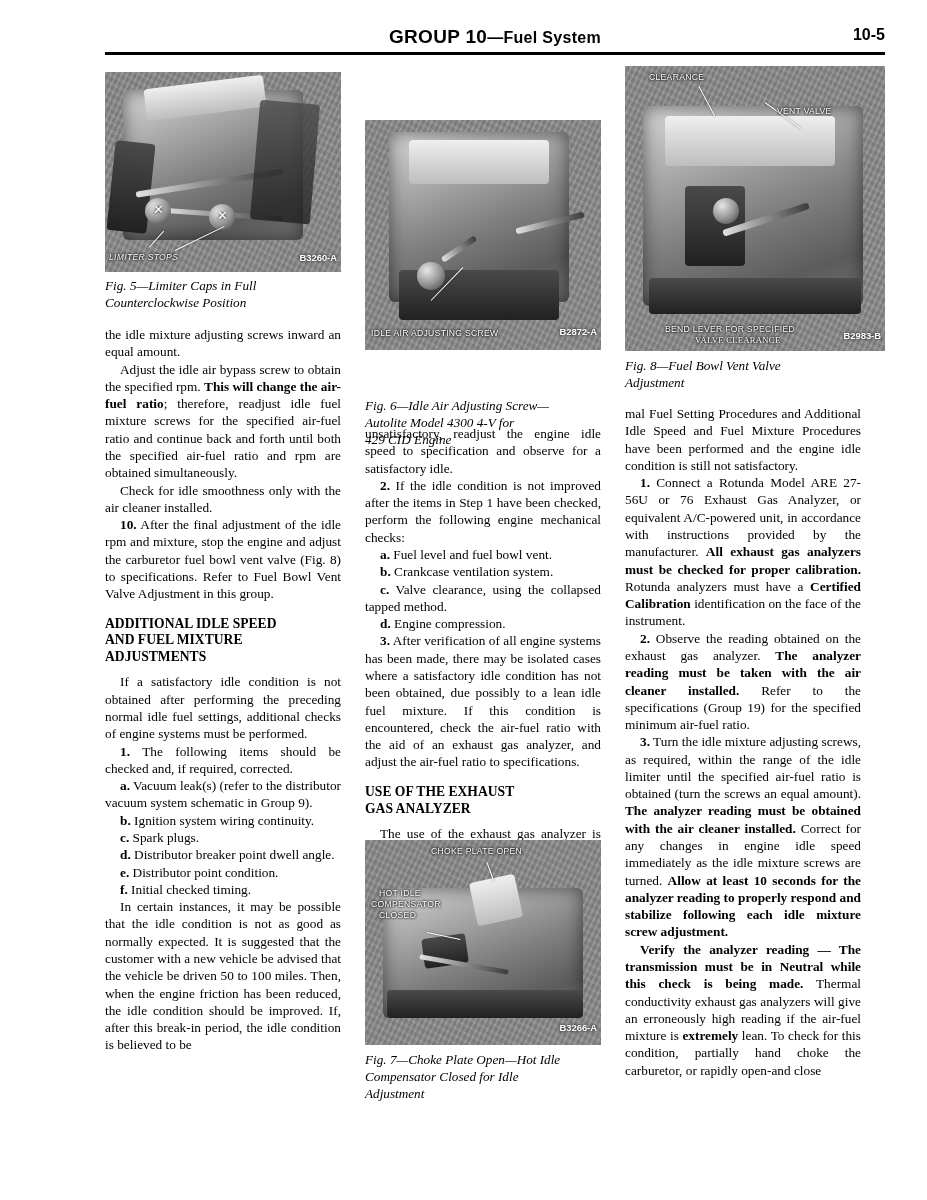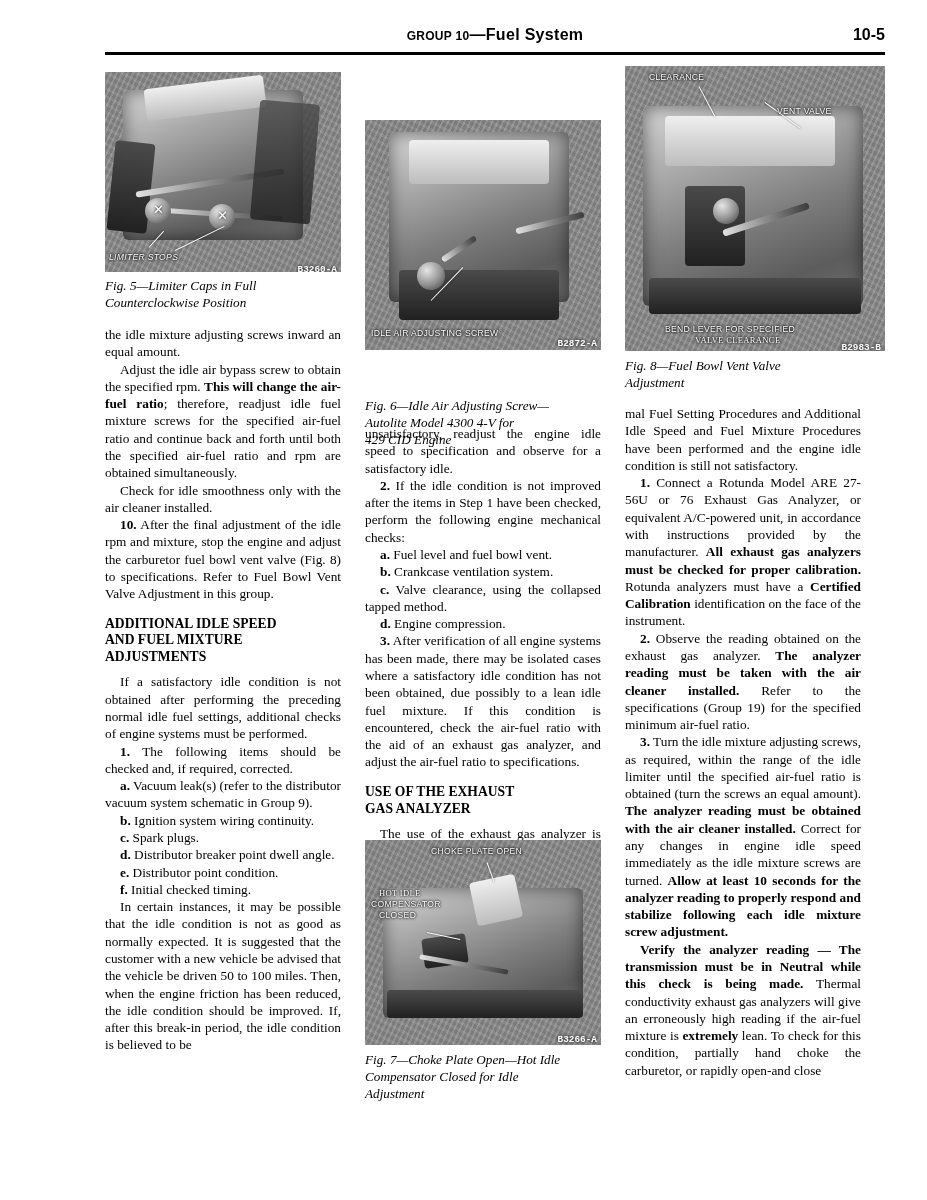--- a/index.html
+++ b/index.html
@@ -35,21 +35,21 @@
     left: 0;
     top: 0;
     width: 780px;
     text-align: center;
     font-family: "Liberation Sans", sans-serif;
     font-weight: bold;
     font-size: 16px;
     letter-spacing: 0.3px;
   }
   .header-title .grp {
-    font-size: 12px;
+    font-size: 19px;
   }
   .header-page {
     position: absolute;
     right: 0;
     top: 0;
     font-family: "Liberation Sans", sans-serif;
     font-weight: bold;
     font-size: 16px;
   }
   .header-rule {
@@ -144,27 +144,26 @@
     position: absolute;
     font-family: "Liberation Sans", sans-serif;
     font-size: 8.6px;
     letter-spacing: .3px;
     color: #fff;
     text-shadow: 0 0 3px #000, 0 0 2px #000;
     white-space: nowrap;
   }
   .photo-code {
     position: absolute;
-    font-family: Liberation Mono, monospace;
+    font-family: Liberation Sans, sans-serif;
     font-size: 9.4px;
     font-weight: bold;
     color: #fff;
     text-shadow: 0 0 3px #000;
     white-space: nowrap;
-    margin-top: 12px;
   }
   .leader {
     position: absolute;
     background: #fff;
     box-shadow: 0 0 2px rgba(0,0,0,.6);
     transform-origin: left center;
     height: 1px;
   }
   .xmark {
     position: absolute;
@@ -291,21 +290,21 @@
   <div class="photo" style="left:365px; top:840px; width:236px; height:205px;">
     <div class="grain"></div>
     <div class="body" style="left:18px; top:48px; width:200px; height:130px;"></div>
     <div class="hl" style="left:108px; top:38px; width:46px; height:44px; transform:rotate(-12deg);"></div>
     <div class="dk" style="left:58px; top:96px; width:44px; height:30px; transform:rotate(-8deg);"></div>
     <div class="rod" style="left:54px; top:122px; width:90px; height:5px; transform:rotate(10deg);"></div>
     <div class="dk" style="left:22px; top:150px; width:196px; height:28px;"></div>
     <div class="leader" style="left:122px; top:22px; width:20px; transform:rotate(70deg);"></div>
     <div class="leader" style="left:62px; top:92px; width:34px; transform:rotate(12deg);"></div>
     <div class="photo-label" style="left:66px; top:6px;">CHOKE PLATE OPEN</div>
-    <div class="photo-label" style="left:14px; top:48px;font-family:Liberation Serif, serif;">HOT IDLE</div>
+    <div class="photo-label" style="left:14px; top:48px;">HOT IDLE</div>
     <div class="photo-label" style="left:6px; top:59px;">COMPENSATOR</div>
     <div class="photo-label" style="left:14px; top:70px;">CLOSED</div>
     <div class="photo-code" style="right:4px; top:182px;">B3266-A</div>
   </div>
   <div class="fig-caption" style="position:absolute; left:365px; top:1052px; width:236px;">
     <div>Fig. 7—Choke Plate Open—Hot Idle</div>
     <div>Compensator Closed for Idle</div>
     <div>Adjustment</div>
   </div>
 

